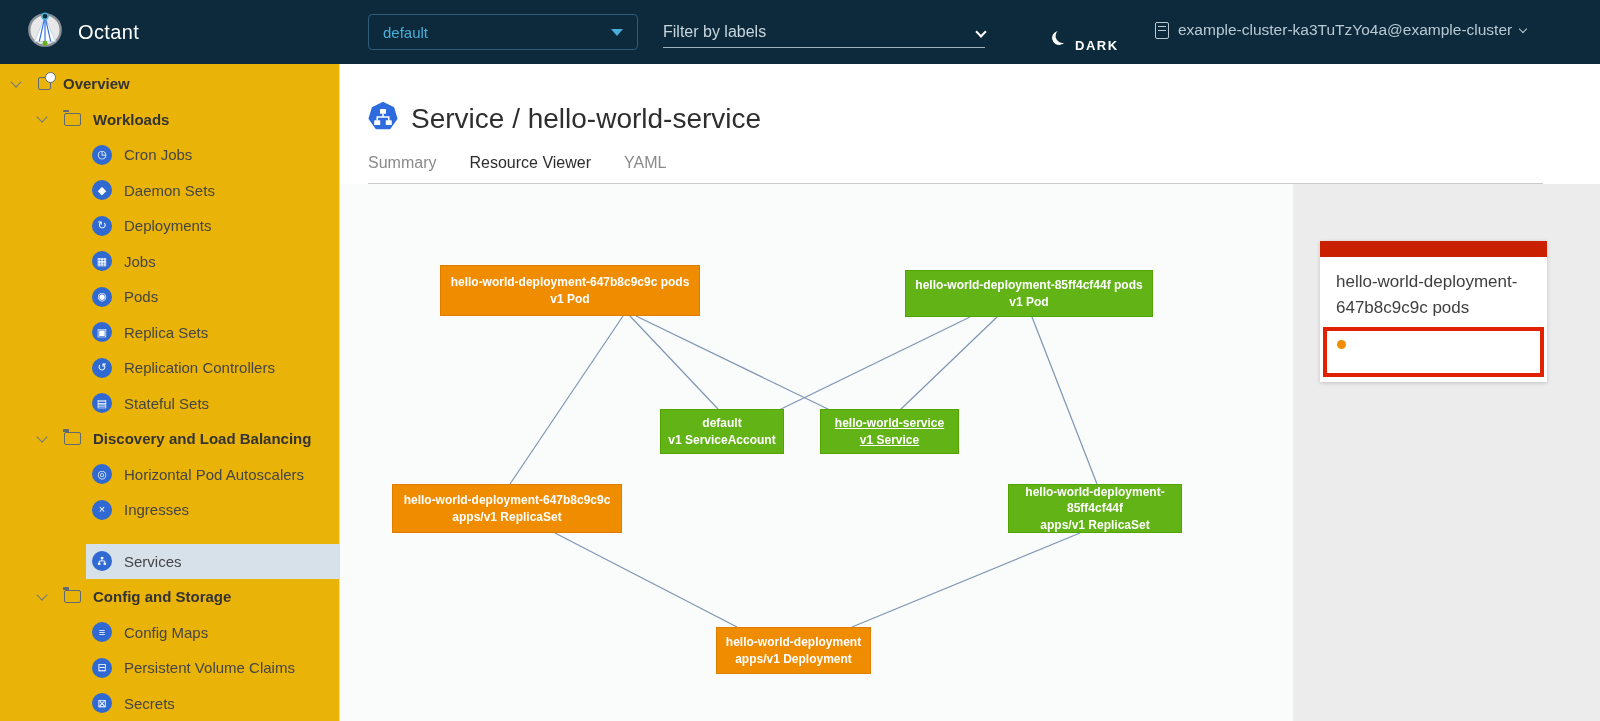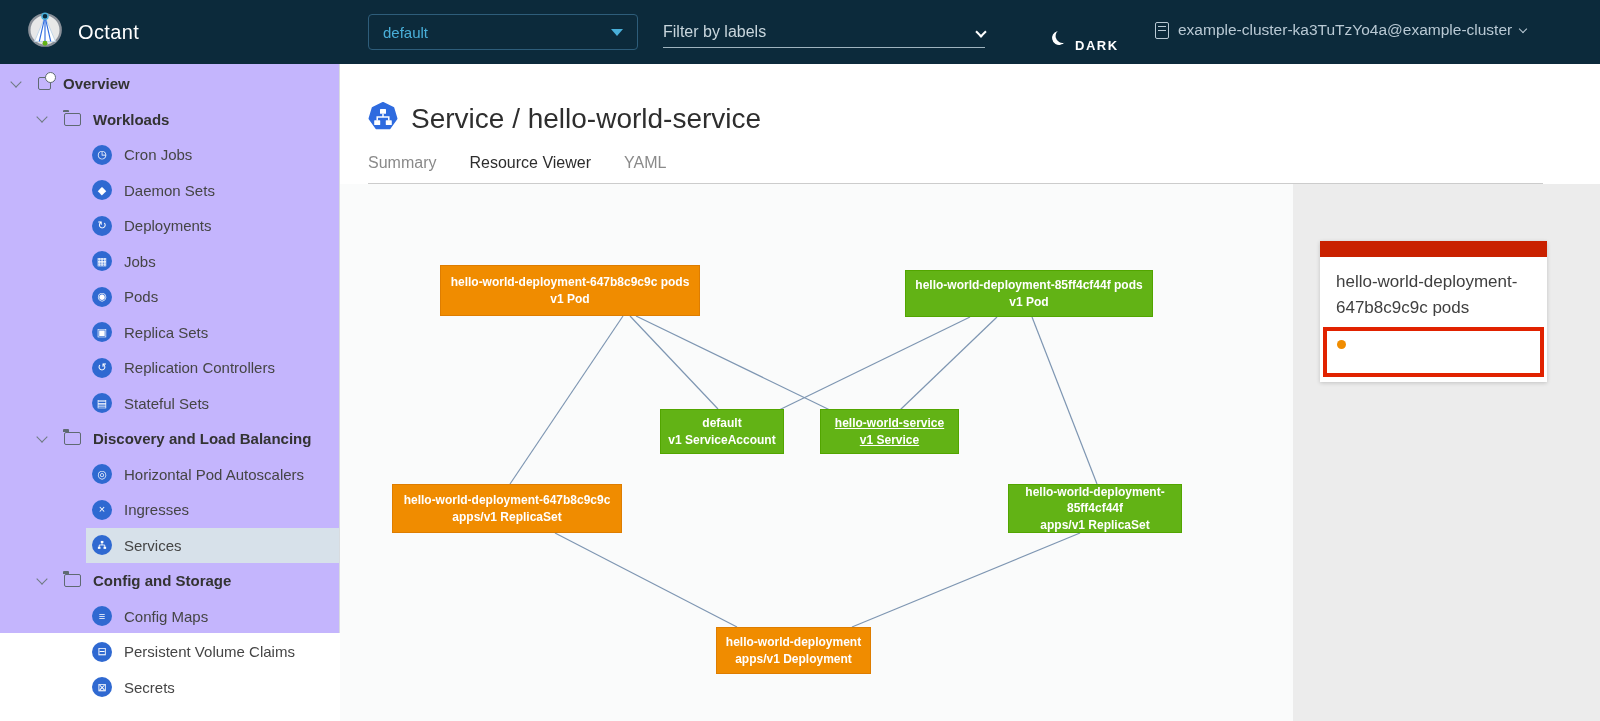--- a/index.html
+++ b/index.html
@@ -32,28 +32,28 @@
                    position:relative; margin-right:9px; }
   .versions-icon:before { content:""; position:absolute; left:2px; right:2px; top:3px;
                           height:1.5px; background:#B9C9D4; }
   .versions-icon:after  { content:""; position:absolute; left:2px; right:2px; top:7px;
                           height:1.5px; background:#B9C9D4; }
   .cluster-text { color:#B9C9D4; font-size:15.5px; }
   .chev-sm { width:6px; height:6px; border-right:1.5px solid #B9C9D4; border-bottom:1.5px solid #B9C9D4;
              transform:rotate(45deg); margin-left:8px; margin-top:-3px; }
 
   
-  .sidebar { position:absolute; left:0; top:64px; width:340px; height:569px; background:#c4b5fd;
+  .sidebar { position:absolute; left:0; top:64px; width:340px; height:657px; background:#eab308;
              border-right:1px solid #D8DCE0; padding-top:2px; }
   .nav-row { height:35.5px; display:flex; align-items:center; font-size:15px; color:#454545; cursor:pointer; }
   .nav-row .nav-label { margin-left:12px; white-space:nowrap; }
   .nav-row.root  { padding-left:12px; font-weight:bold; color:#333; }
   .nav-row.group { padding-left:38px; font-weight:bold; color:#333; }
   .nav-row.leaf  { margin-left:86px; padding-left:6px; }
-  .nav-row.leaf.selected { background:#D7E1EA; }
+  .nav-row.leaf.selected { background:#D7E1EA;margin-top:16px; }
   .nav-chev { width:8px; height:8px; border-right:1.7px solid #6E7A82; border-bottom:1.7px solid #6E7A82;
               transform:rotate(45deg); margin-top:-4px; flex:none; }
   .folder-icon { width:17px; height:13px; border:1.7px solid #5F6A72; border-radius:2px;
                  position:relative; margin-left:18px; flex:none; }
   .folder-icon:before { content:""; position:absolute; left:-1.7px; top:-4px; width:6px; height:2.5px;
                         background:#5F6A72; border-radius:1px 1px 0 0; }
   .objects-icon { width:13px; height:13px; border:1.7px solid #5F6A72; border-radius:2px;
                   position:relative; margin-left:18px; flex:none; }
   .objects-icon:before { content:""; position:absolute; right:-6px; top:-6px; width:9px; height:9px;
                          border:1.7px solid #5F6A72; border-radius:50%; background:#fff; }

